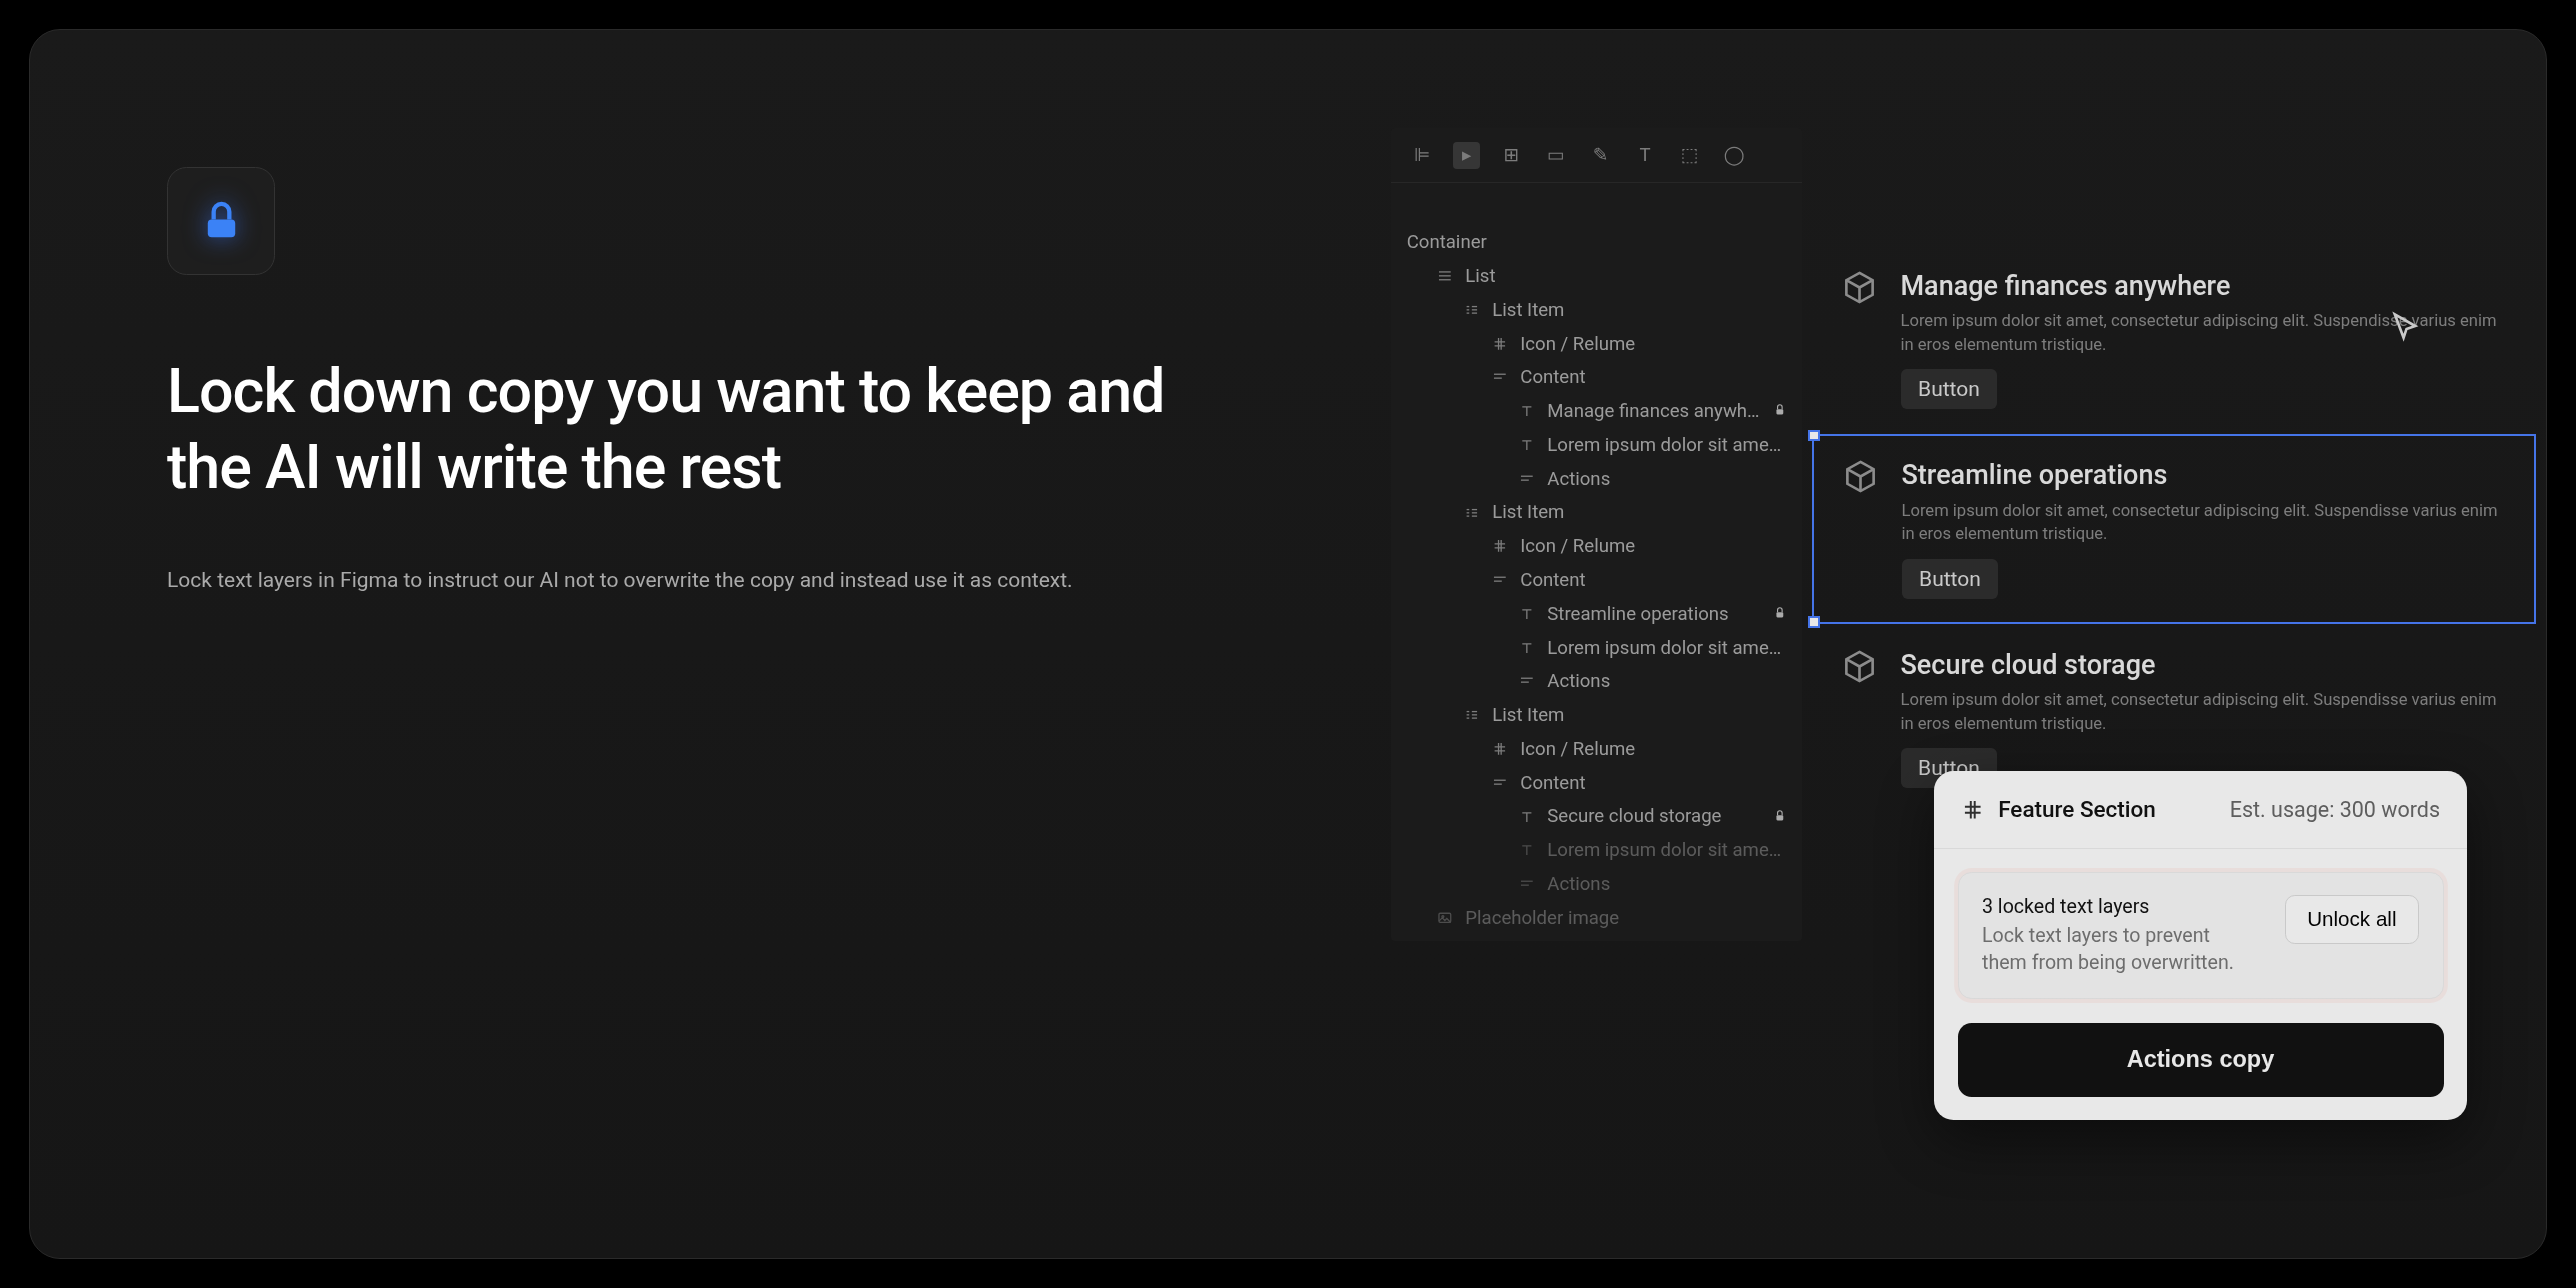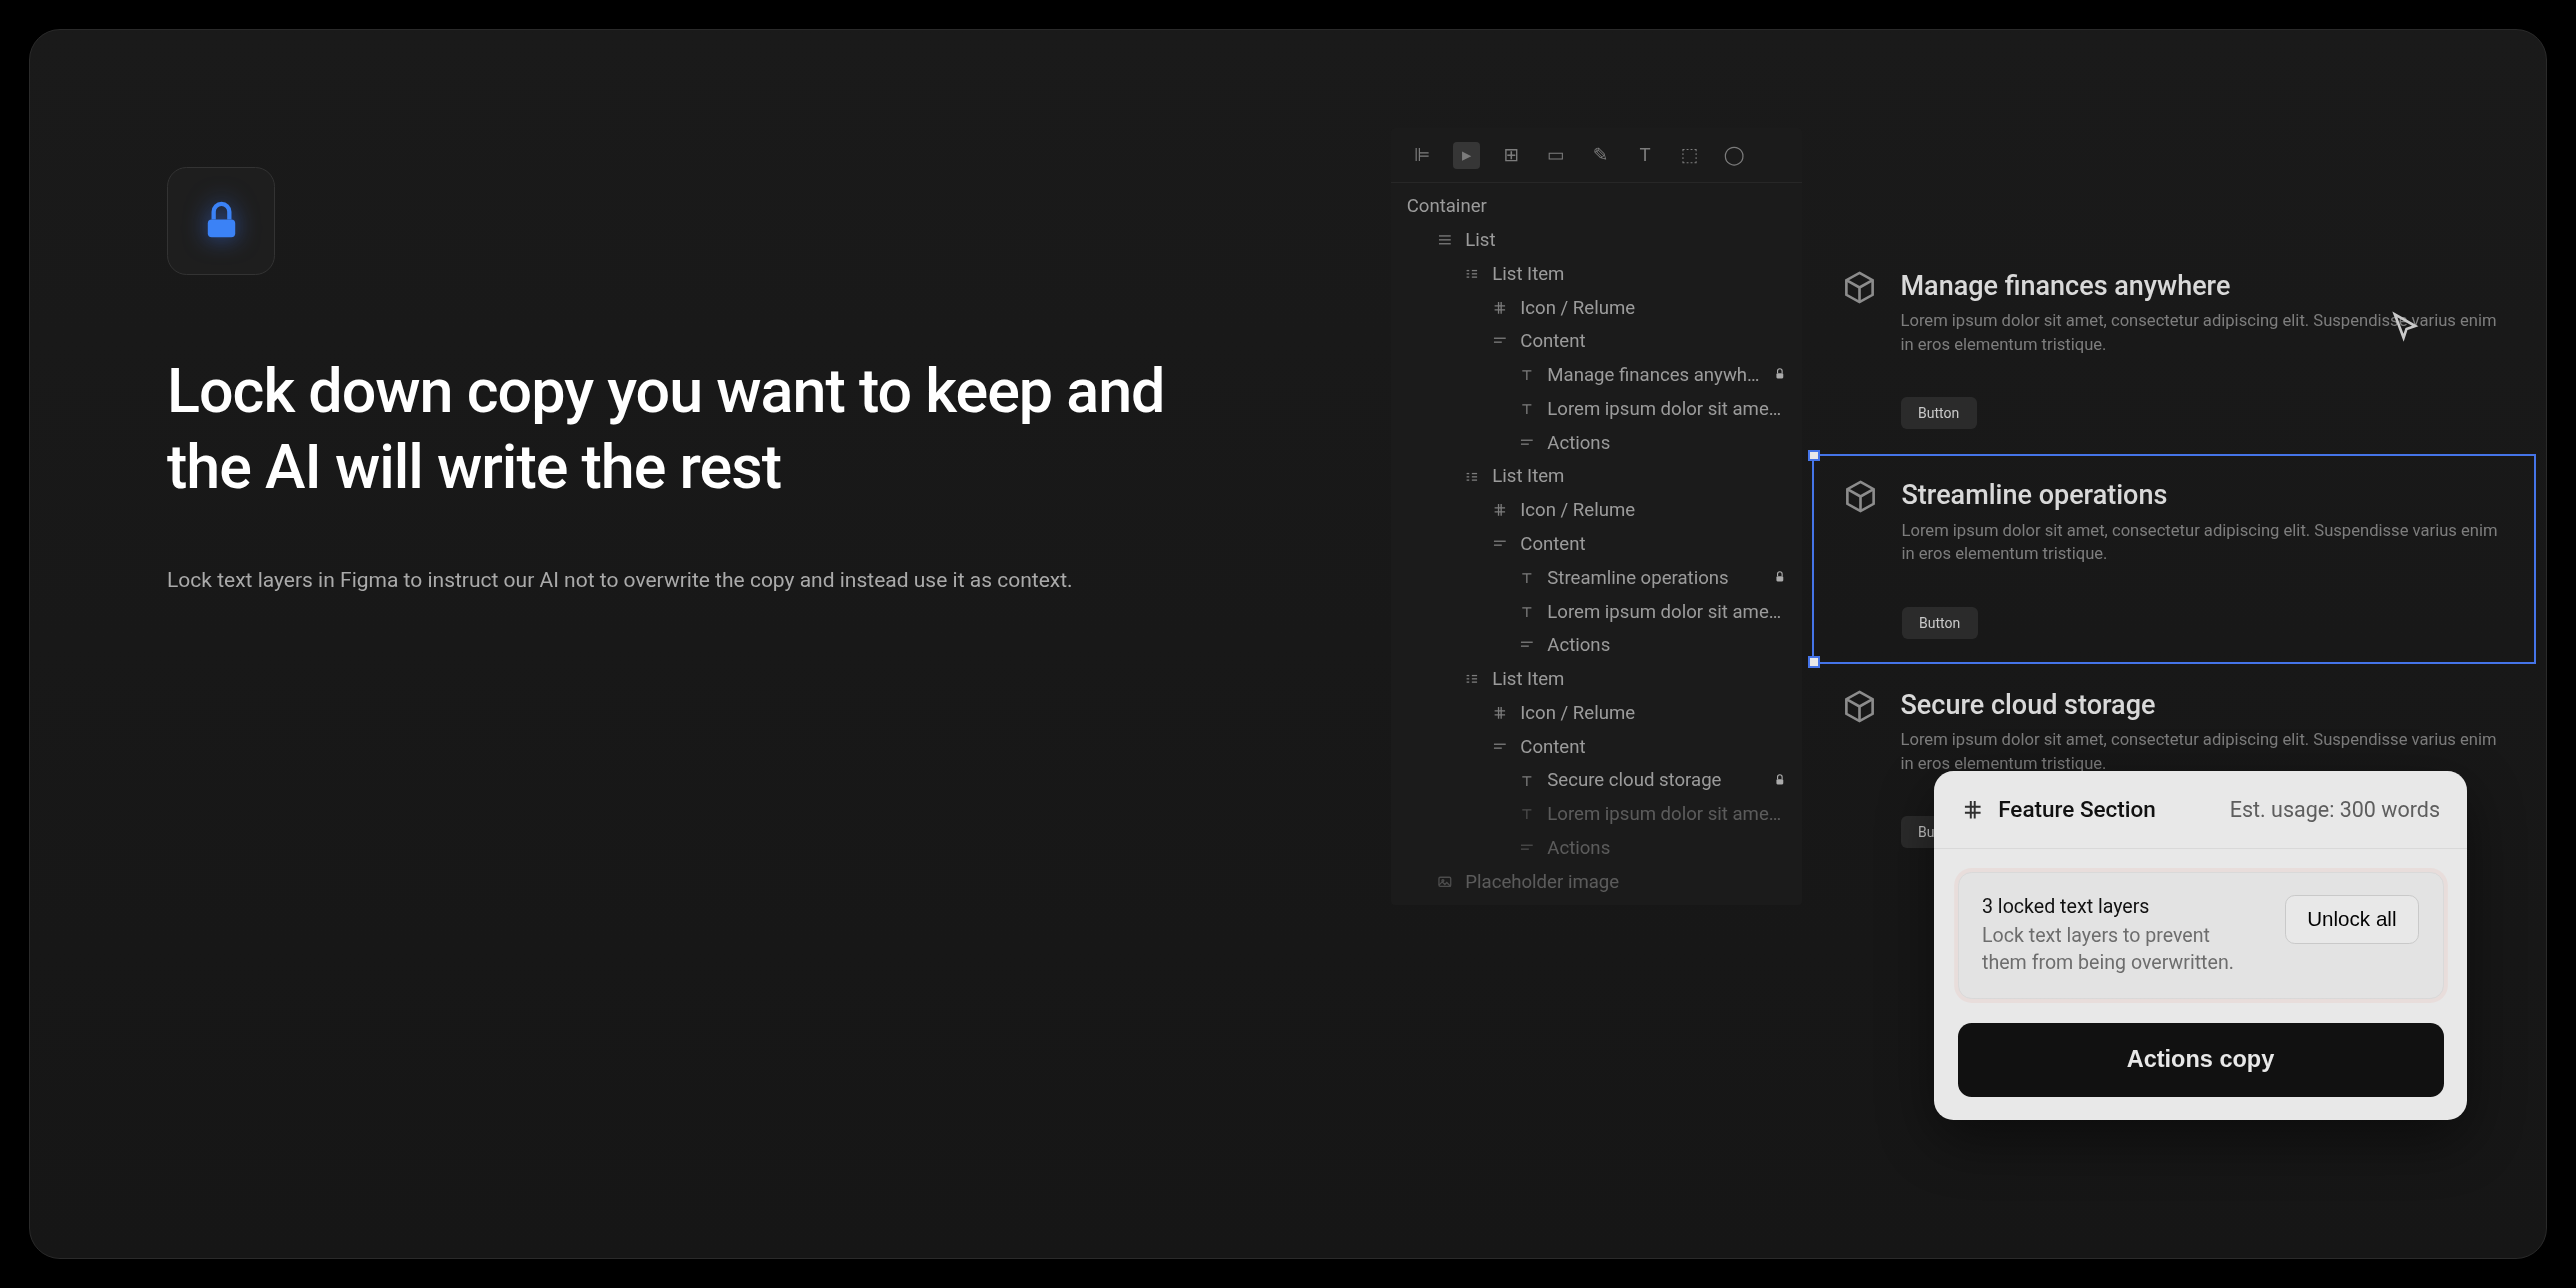--- a/index.html
+++ b/index.html
@@ -112,21 +112,21 @@
 }
 .layer-row .label {
   overflow: hidden;
   text-overflow: ellipsis;
 }
 .layer-row .lock {
   margin-left: auto;
   flex-shrink: 0;
   color: #bbb;
 }
-.indent-0 { padding-left: 15.7px; }
+.indent-0 { padding-left: 15.7px; margin-top: 36px; }
 .indent-1 { padding-left: 43px; }
 .indent-2 { padding-left: 70px; }
 .indent-3 { padding-left: 98px; }
 .indent-4 { padding-left: 125px; }
 .dimmed { opacity: .5; }
 .preview {
   position: absolute;
   left: 421px;
   top: 117px;
   width: 724px;
@@ -157,22 +157,21 @@
   font-size: 16.6px;
   line-height: 1.4;
   margin-bottom: 13.7px;
 }
 .preview-btn {
   display: inline-block;
   background: #2e2e2e;
   color: #ddd;
   padding: 7.8px 17.6px;
   border-radius: 5.9px;
-  font-size: 14px;
-  margin-top: 28px;
+  font-size: 21px;
 }
 .selection-handle {
   position: absolute;
   width: 11.7px;
   height: 11.7px;
   background: #fff;
   border: 2px solid #4a7fff;
 }
 .cursor {
   position: absolute;

